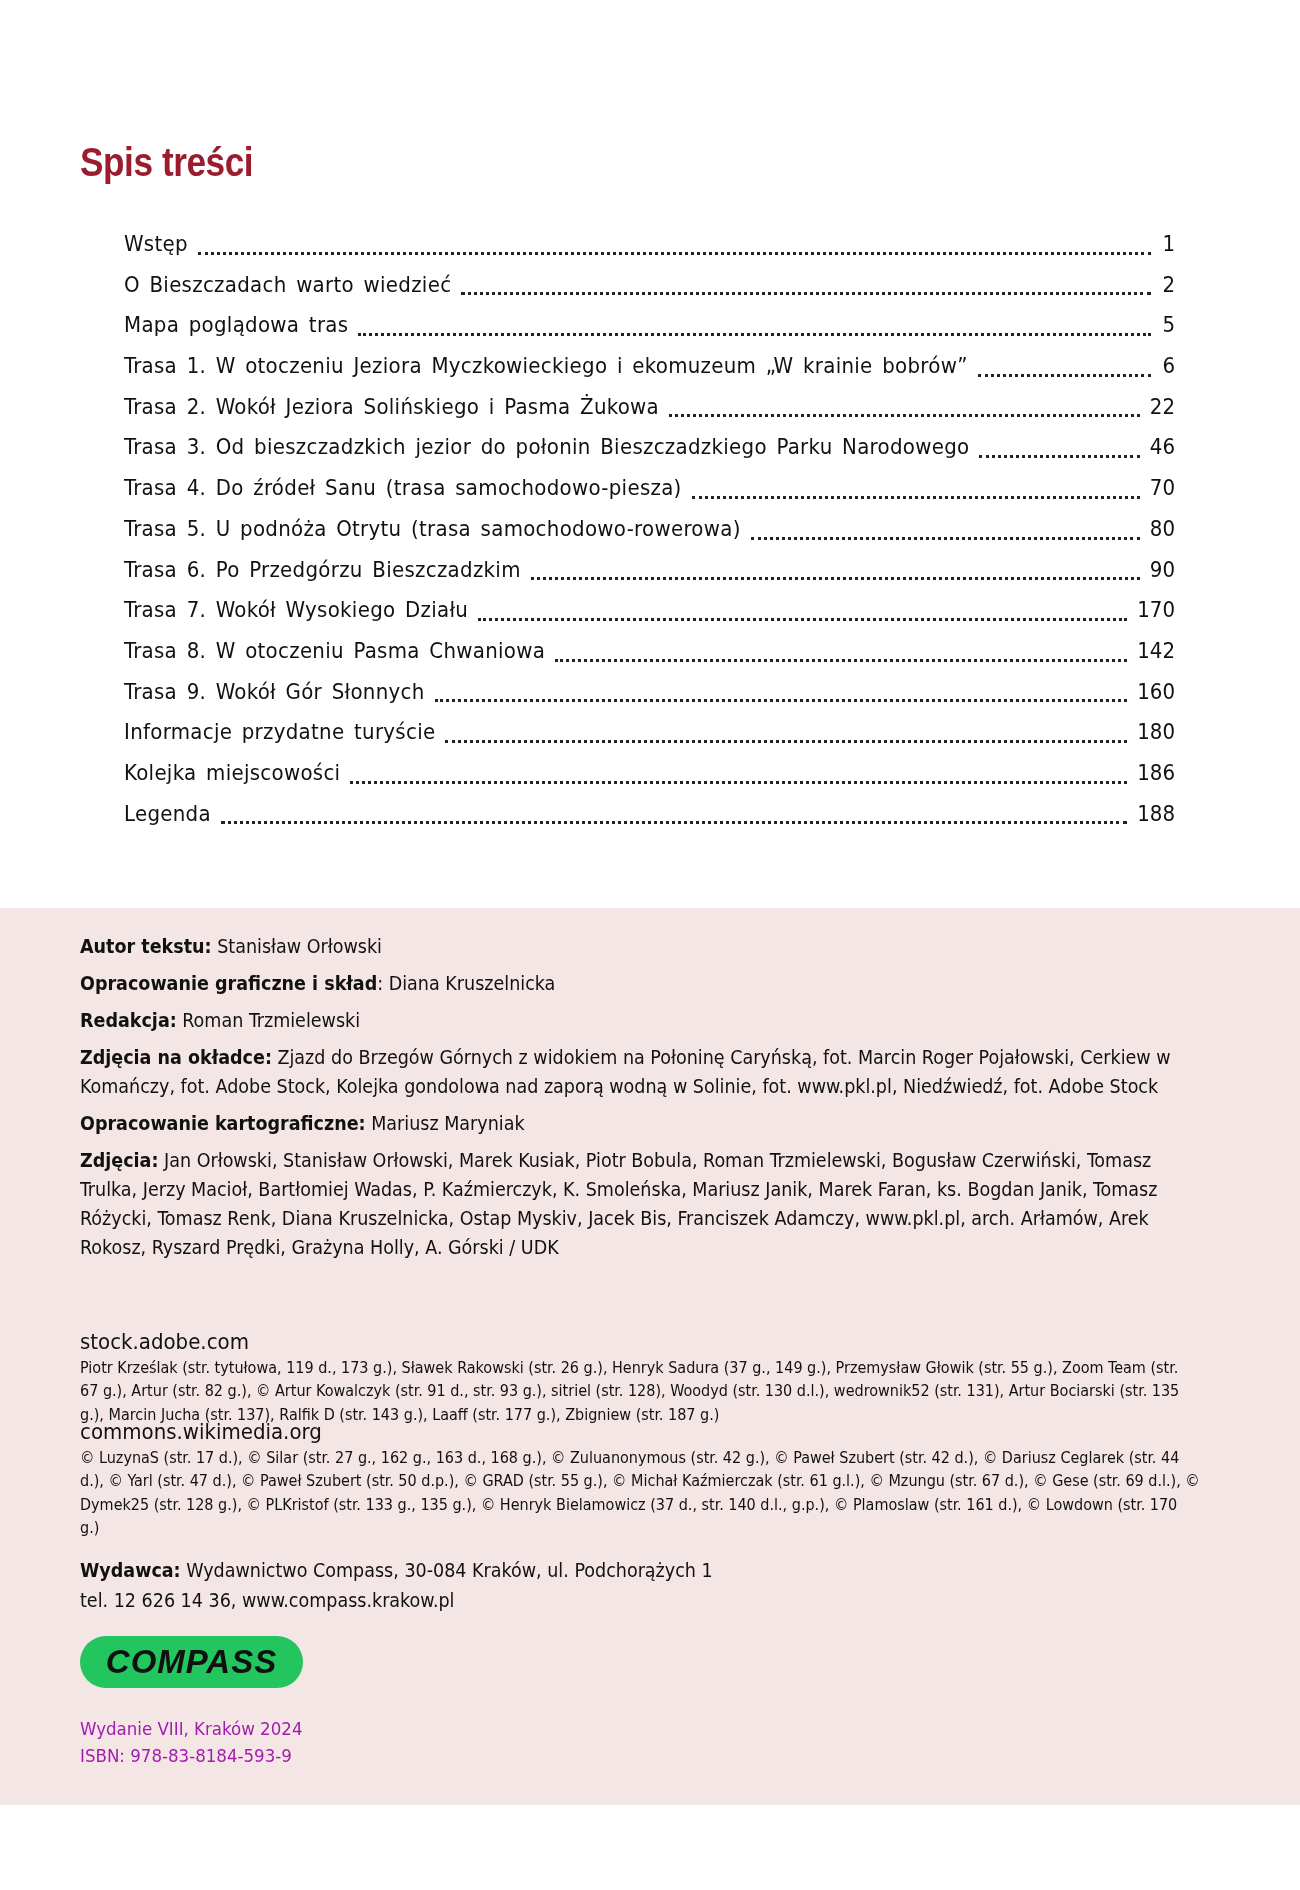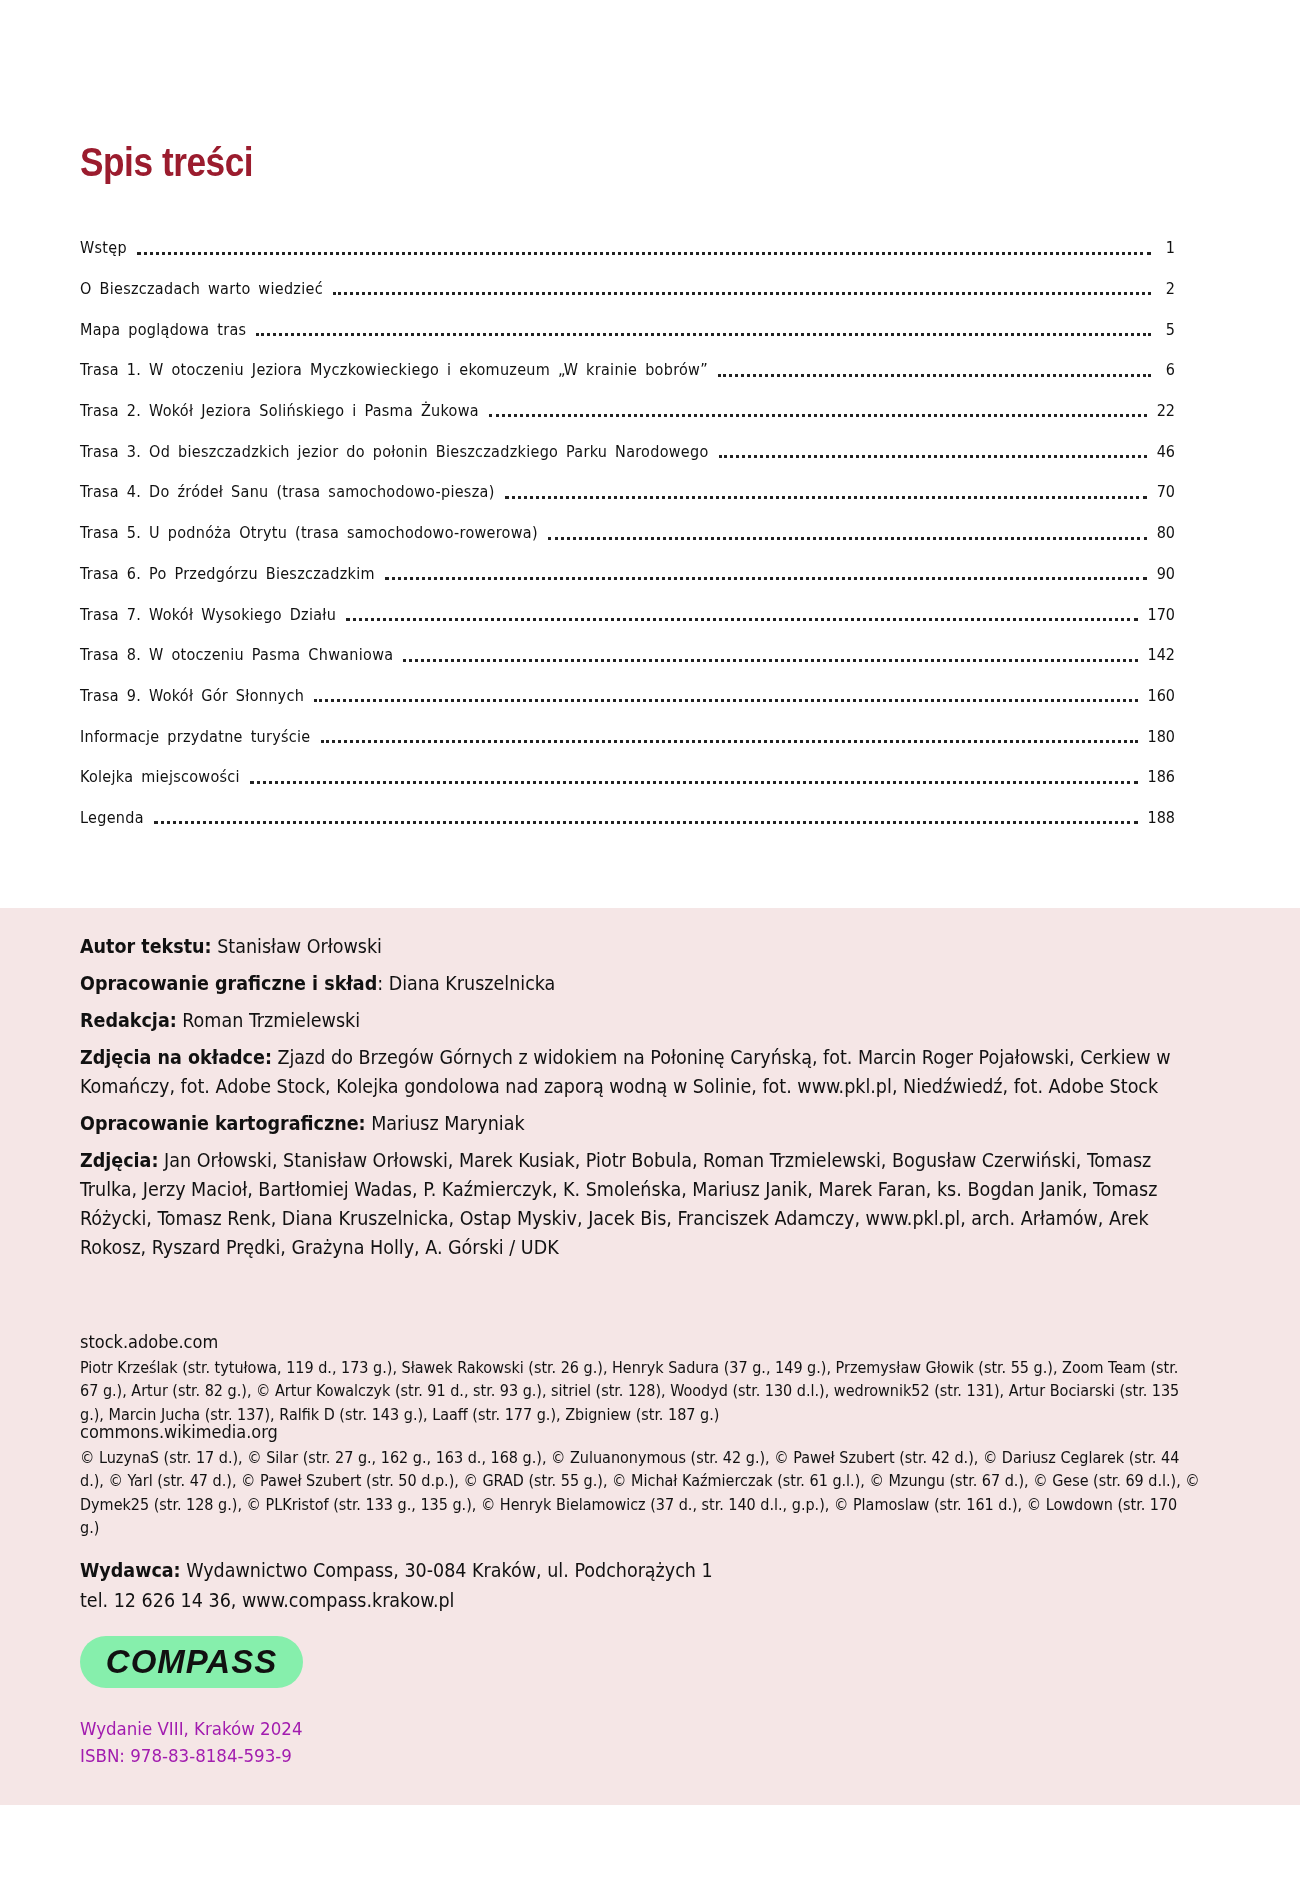--- a/index.html
+++ b/index.html
@@ -9,45 +9,45 @@
       font-family: "DejaVu Sans Condensed", "Liberation Sans Narrow", "Liberation Sans", sans-serif;
     }
     .title {
       position: absolute; left: 80px; top: 140px; margin: 0;
       font-family: "Liberation Sans", sans-serif;
       font-weight: bold; font-size: 40px; letter-spacing: -0.5px;
       color: #9b1c2e; transform: scaleX(0.88); transform-origin: left center;
     }
     .toc { position: absolute; left: 80px; top: 228px; width: 1095px; }
     .toc-row {
-      display: flex; align-items: center; height: 40.7px;
-      font-size: 16px; line-height: 32px; color: #111;
+      display: flex; align-items: flex-start; height: 40.7px;
+      font-size: 22px; line-height: 32px; color: #111; margin-left: 44px;
     }
     .toc-label { white-space: nowrap; letter-spacing: 0.3px; word-spacing: 3px; }
     .toc-leader {
       flex: 1; margin: 0 10px; height: 1px; align-self: flex-end;
       margin-bottom: 14px;
       border-bottom: 3px dotted #222;
     }
     .toc-page { white-space: nowrap; text-align: right; min-width: 14px; }
 
     .credits {
       position: absolute; left: 0; top: 908px; width: 1300px; height: 897px;
       background: #f5e6e6;
       padding-left: 16px;
     }
     .cred-main { position: absolute; left: 80px; top: 24px; width: 1110px; font-size: 19.5px; line-height: 29px; color: #111; }
     .cred-main .line { margin-bottom: 8px; }
     .cred-main b { font-weight: bold; }
     .cred-small { position: absolute; left: 80px; width: 1120px; font-size: 16px; line-height: 23.5px; color: #111; }
-    .src-head { font-size: 18px; margin-bottom: 2px; }
+    .src-head { font-size: 22px; margin-bottom: 2px; }
     .publisher { position: absolute; left: 80px; top: 648px; font-size: 19.5px; line-height: 30px; color: #111; }
     .logo {
       position: absolute; left: 80px; top: 728px; width: 223px; height: 52px;
-      background: #86efac; border-radius: 26px;
+      background: #22c55e; border-radius: 26px;
       display: flex; align-items: center; justify-content: center;
     }
     .logo-text {
       font-family: "Liberation Sans", sans-serif; font-weight: bold; font-style: italic;
       font-size: 33px; color: #111; letter-spacing: 1px;
     }
     .edition { position: absolute; left: 80px; top: 807px; font-size: 18.5px; line-height: 27px; color: #a21caf; }
   </style>
 </head>
 <body>

